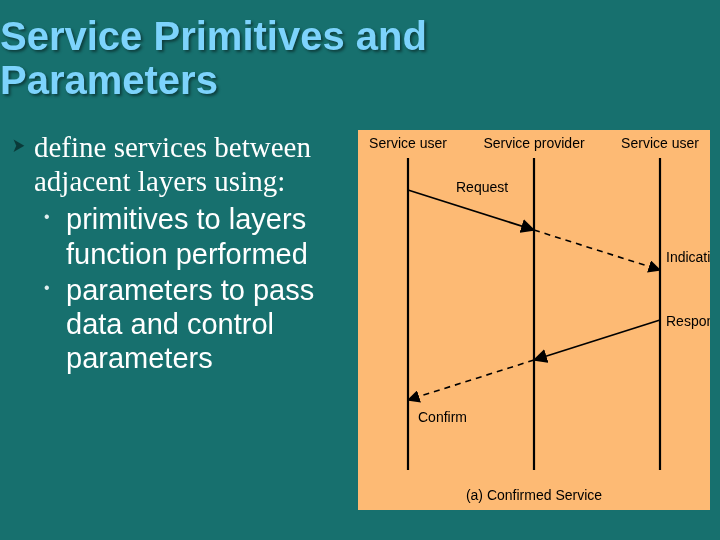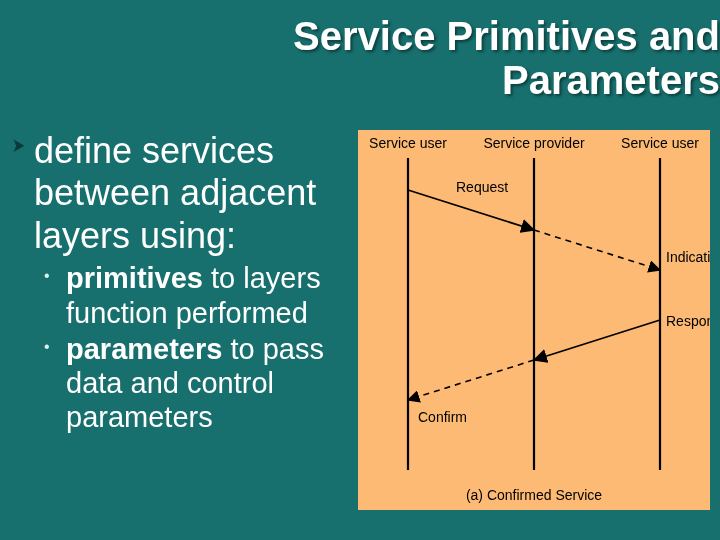--- a/index.html
+++ b/index.html
@@ -14,42 +14,43 @@
   }
 
   .slide {
     width: 720px;
     height: 540px;
     position: relative;
     box-sizing: border-box;
   }
 
   .title {
-    text-align: right;
+    text-align: left;
     font-weight: bold;
     font-size: 40px;
     line-height: 1.1;
     padding-top: 14px;
-    color: #ffffff;
+    color: #7dd3fc;
     text-shadow: 2px 2px 3px rgba(0,0,0,0.45);
   }
 
   .body {
     position: absolute;
     top: 130px;
     left: 10px;
     width: 340px;
   }
 
   .bullet-l1 {
     position: relative;
     padding-left: 24px;
-    font-size: 36px;
+    font-size: 29px;
     line-height: 1.18;
     margin-bottom: 4px;
+    font-family: Liberation Serif, serif;
   }
   .bullet-l1::before {
     content: "➤";
     position: absolute;
     left: 0;
     top: 4px;
     font-size: 20px;
     color: #0a3a39;
     transform: scaleX(0.8);
   }
@@ -62,21 +63,21 @@
     margin-top: 2px;
   }
   .bullet-l2::before {
     content: "•";
     position: absolute;
     left: 34px;
     top: 6px;
     font-size: 16px;
     color: #dfeeee;
   }
-  .b { font-weight: bold; margin-top: 11px; }
+  .b { font-weight: normal; margin-top: 11px; }
 
   
   .diagram {
     position: absolute;
     top: 130px;
     left: 358px;
     width: 352px;
     height: 380px;
     background: #fdba74;
     color: #000;

